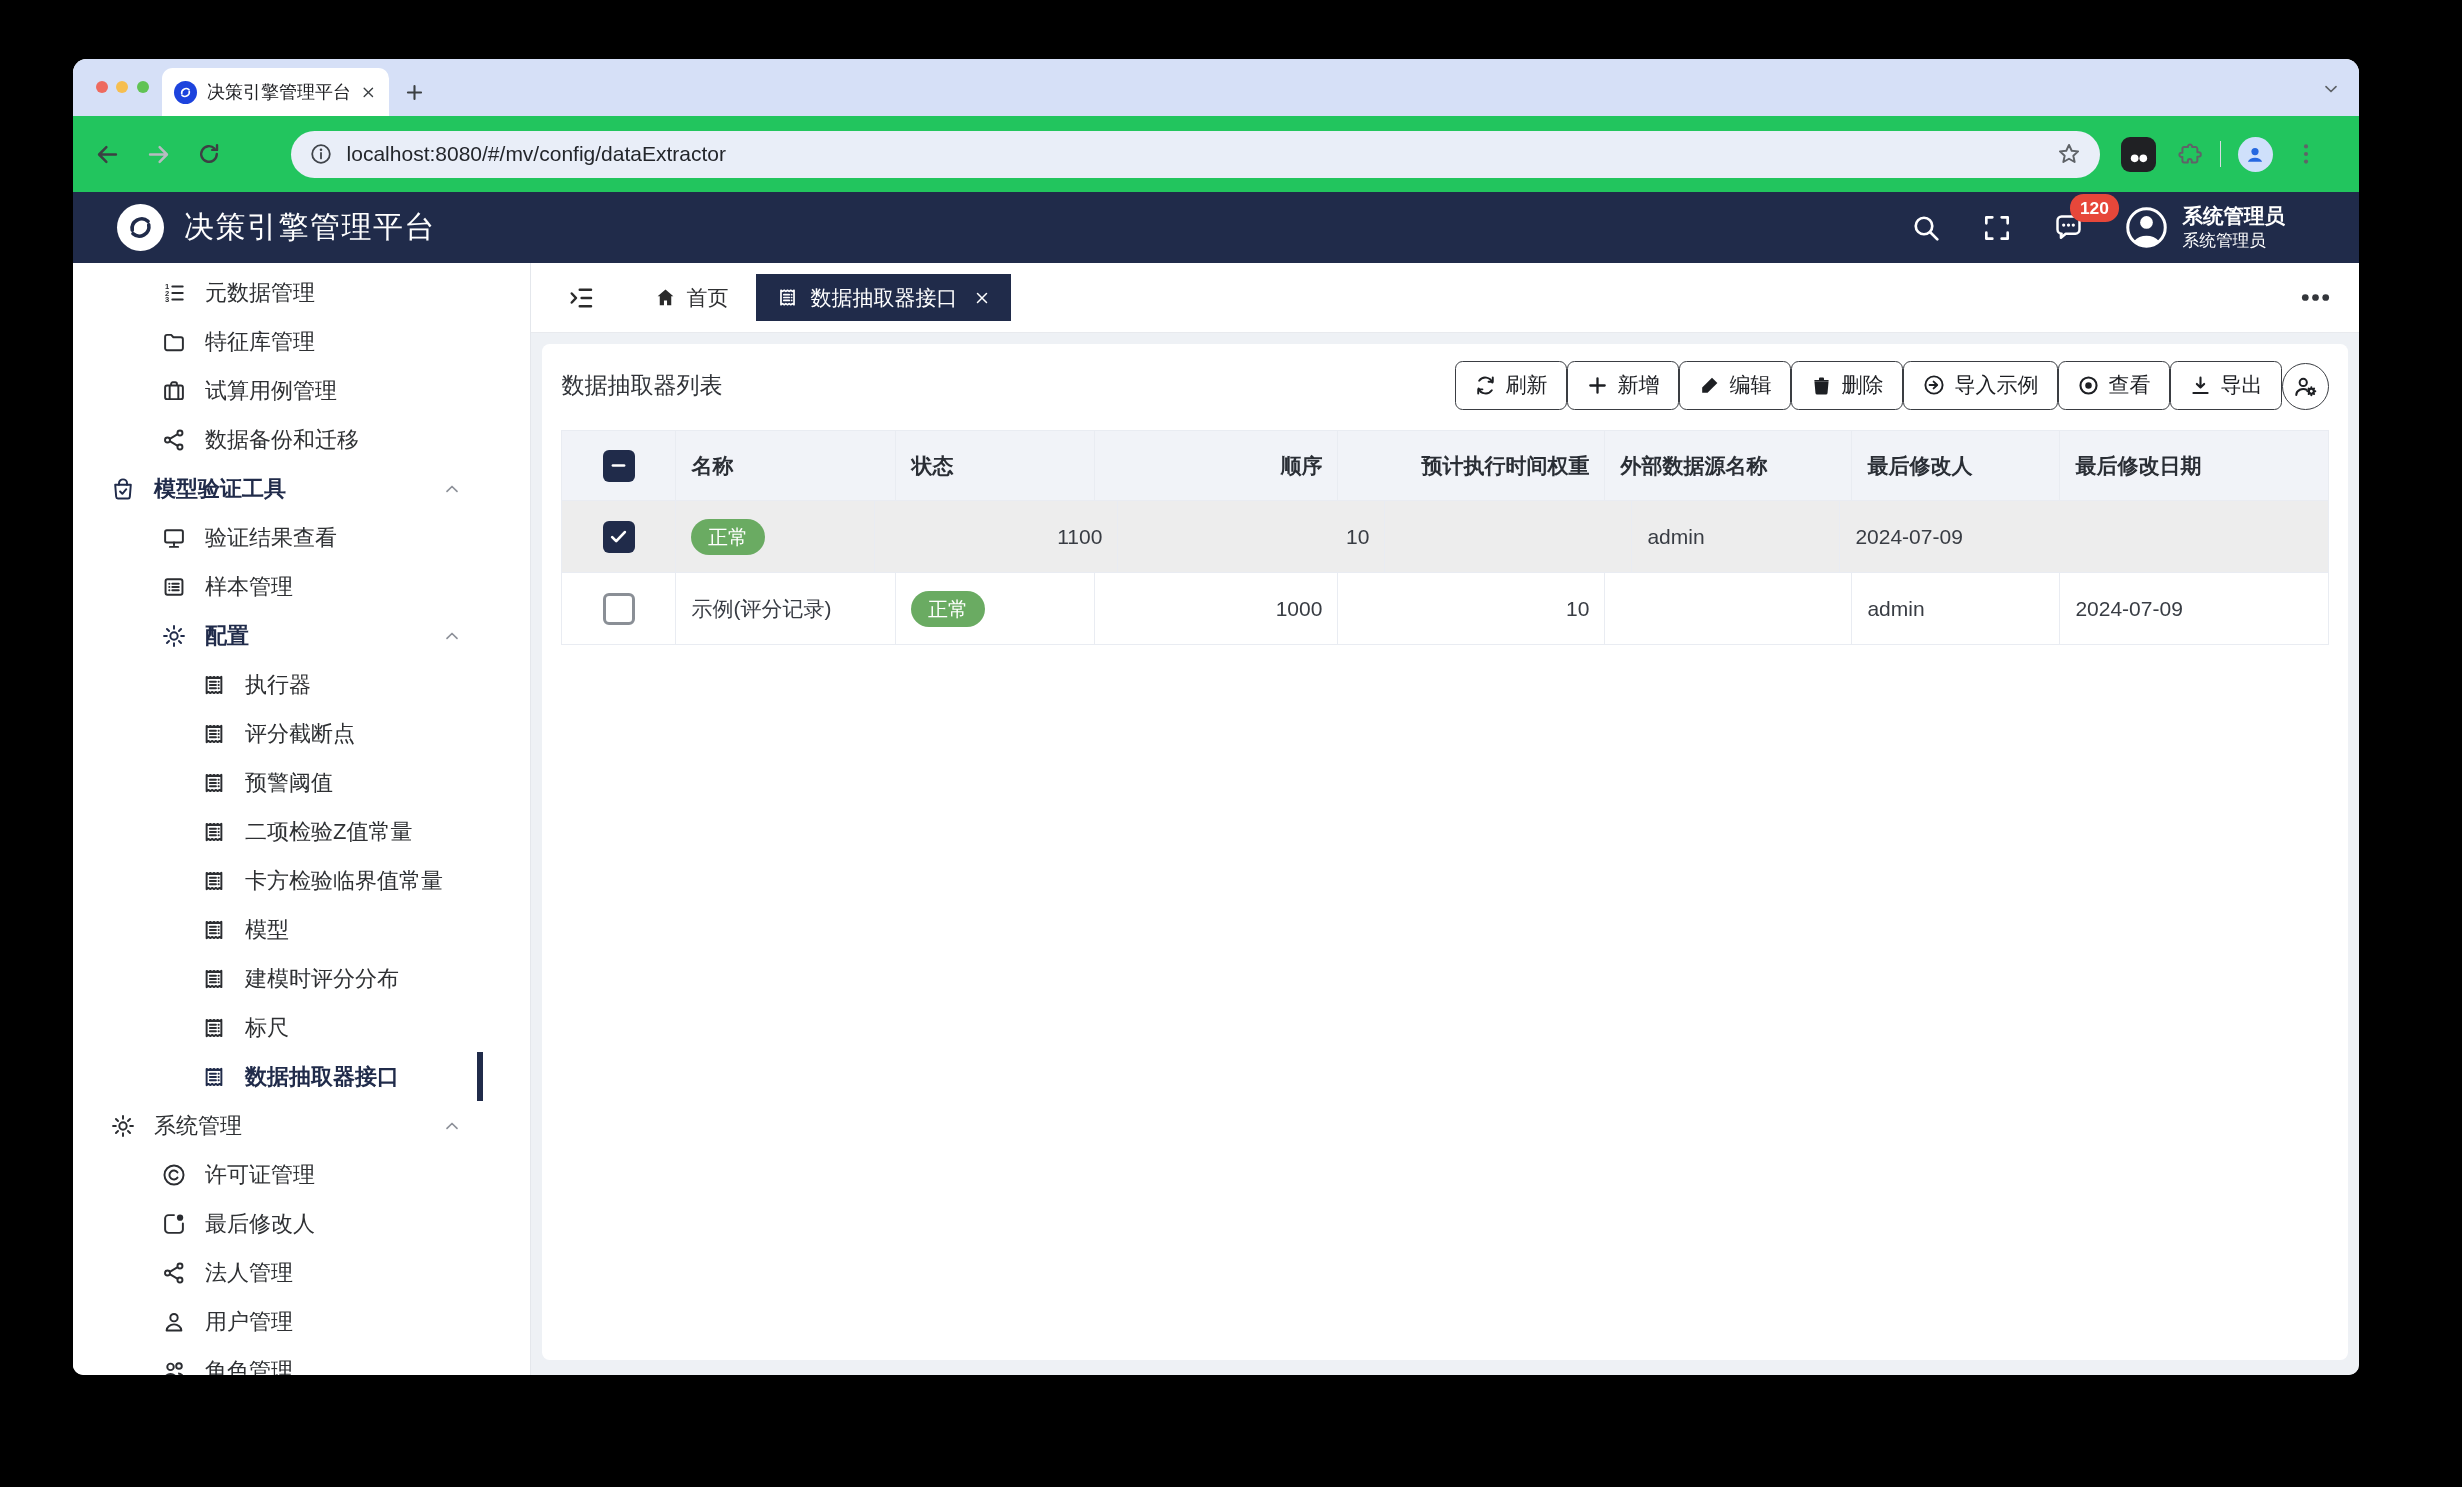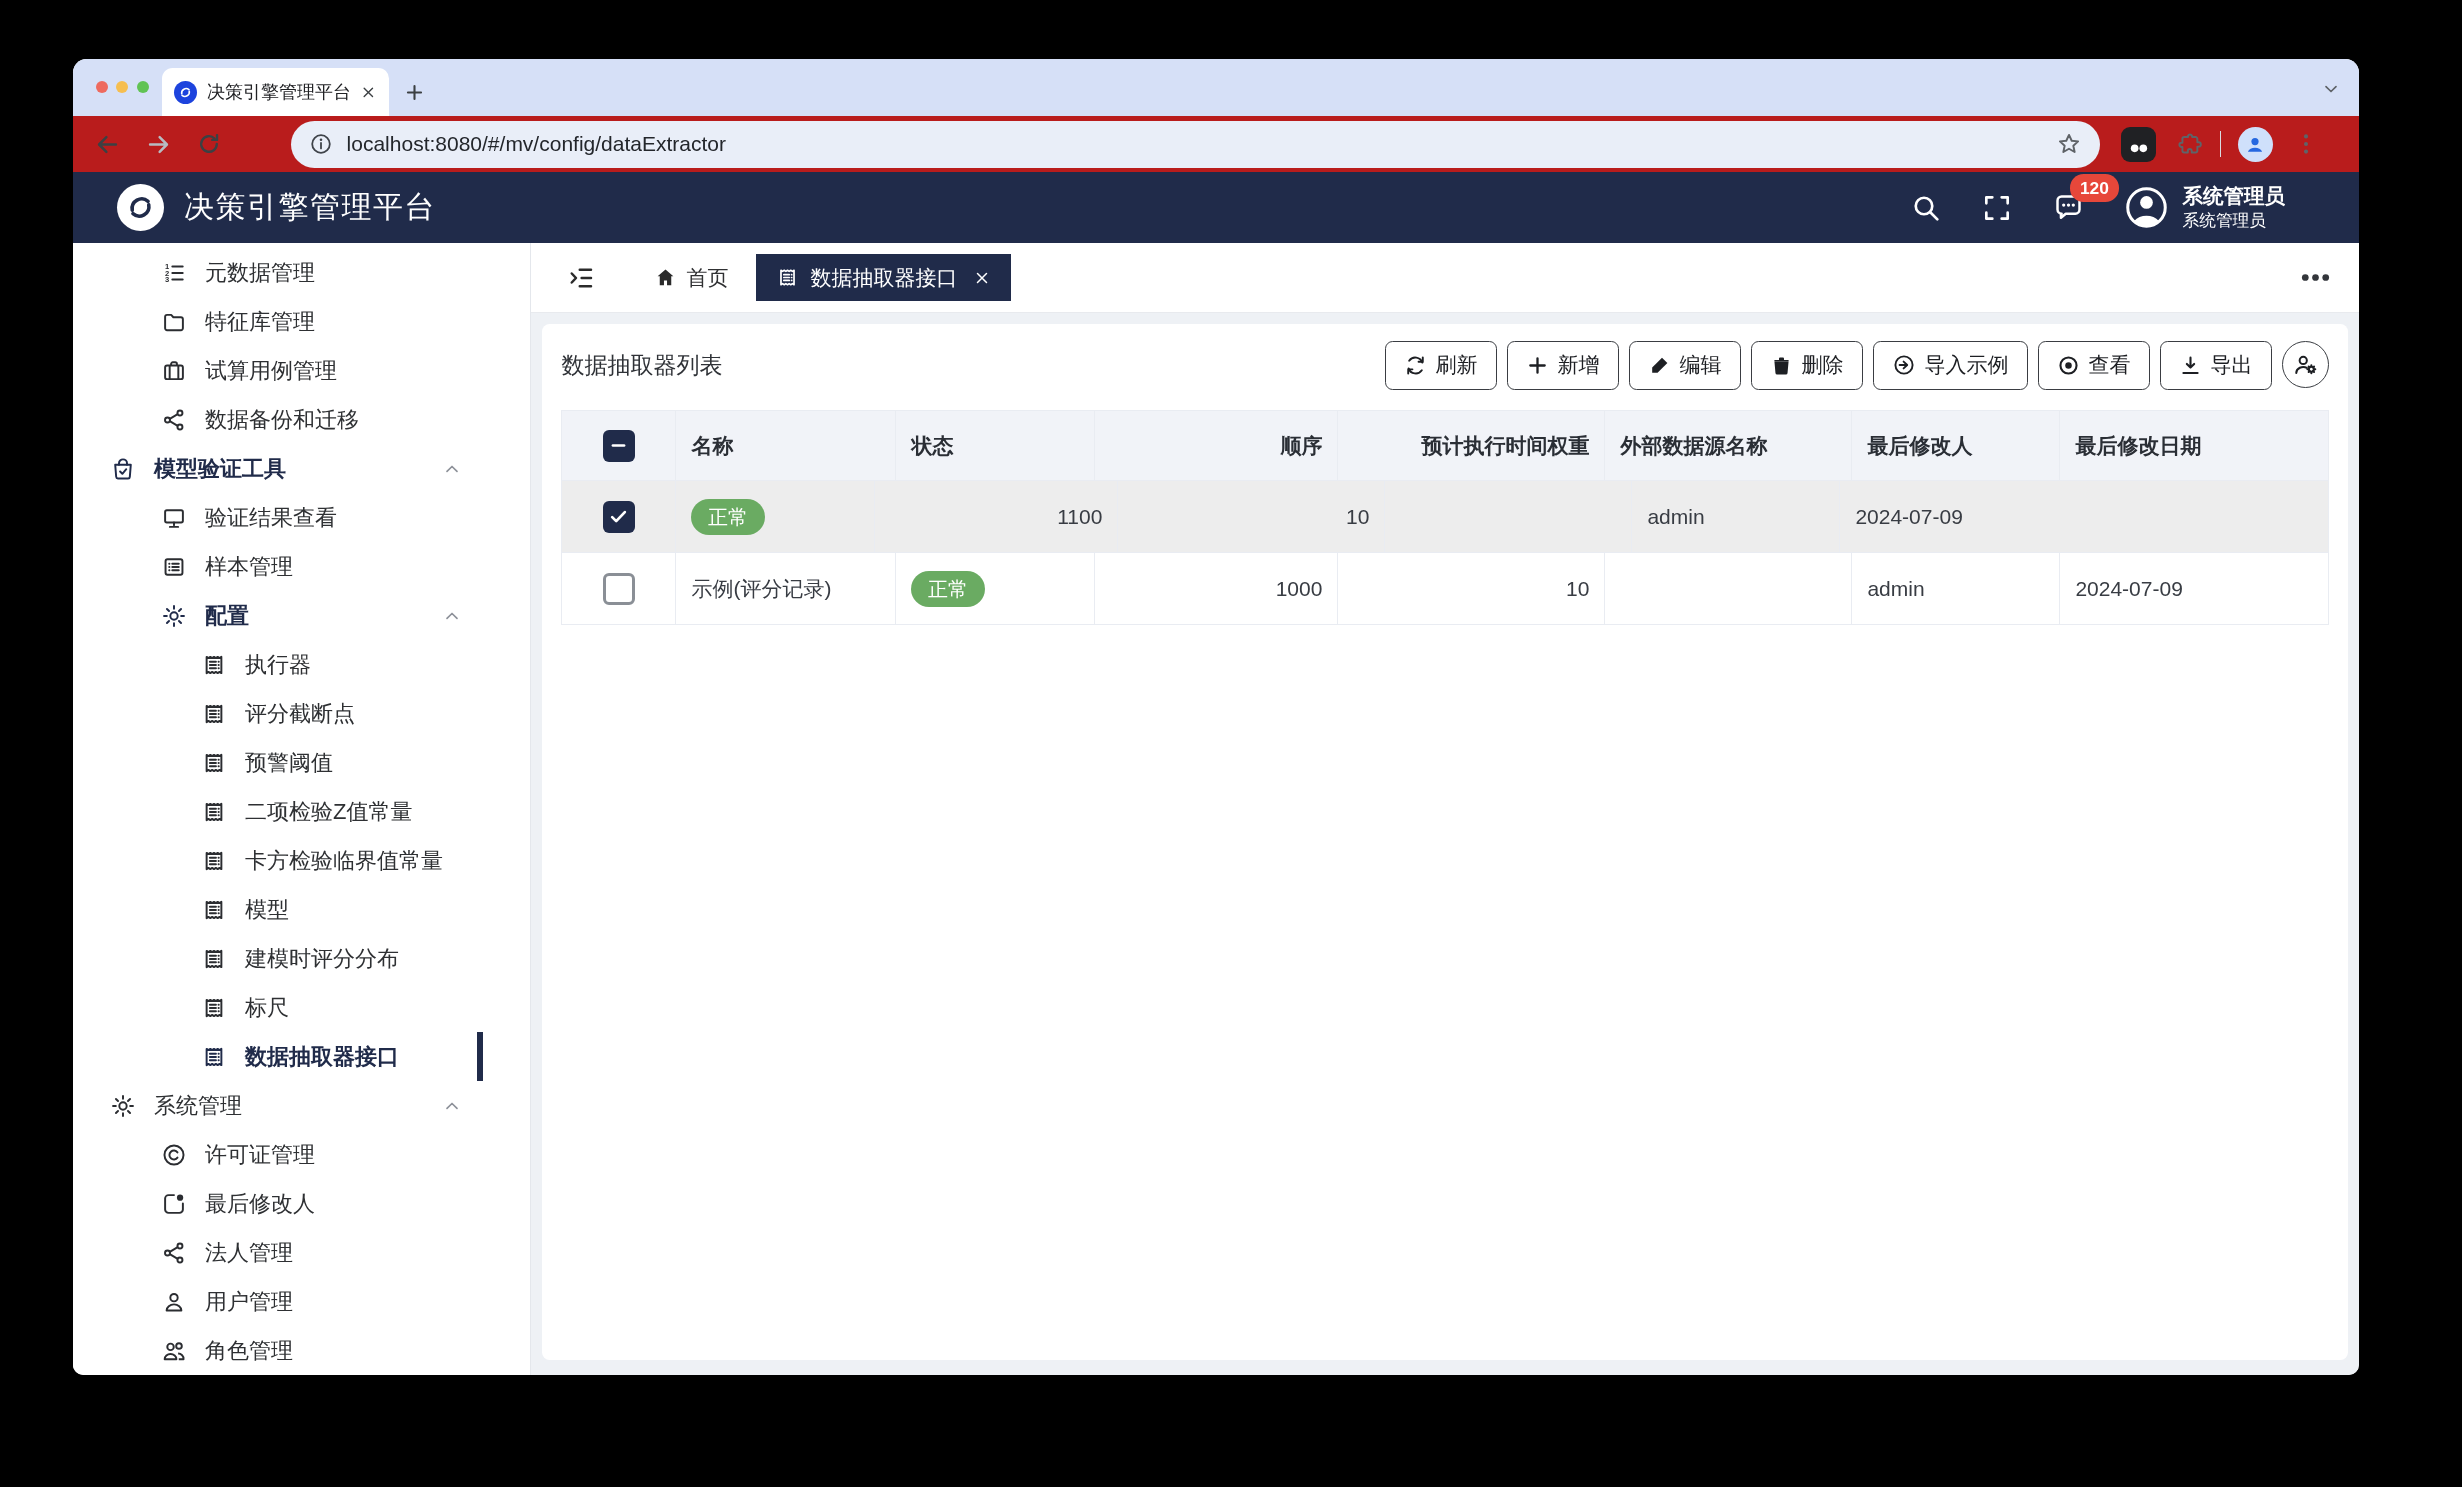--- a/index.html
+++ b/index.html
@@ -19,21 +19,21 @@
   .btab{margin-left:89px;width:227px;height:48px;background:#fff;border-radius:10.6px 10.6px 0 0;
     display:flex;align-items:center;padding:0 12px;gap:10px}
   .favicon{width:23px;height:23px;border-radius:50%;background:#1d43dd;color:#fff;
     display:flex;align-items:center;justify-content:center;flex:0 0 auto}
   .btab-title{font-size:18px;color:#202124;flex:1;white-space:nowrap;overflow:hidden}
   .btab-close{color:#3c4043;display:flex}
   .newtab{margin-left:15px;margin-bottom:13px;color:#3c4043;display:flex}
   .strip-caret{position:absolute;right:18px;top:20px;color:#5f6368;display:flex}
 
   
-  .toolbar{height:56px;background:#b91c1c;display:flex;align-items:center;padding:5px 21px;flex:0 0 auto}
+  .toolbar{height:76px;background:#22c55e;display:flex;align-items:center;padding:5px 21px;flex:0 0 auto}
   .navgroup{display:flex;align-items:center;gap:24px;width:176px}
   .nav-back{color:#3c4043}.nav-fwd{color:#b7bbc1}.nav-reload{color:#3c4043}
   .urlbar{width:1809px;height:47px;background:#e9eef8;border-radius:23.5px;display:flex;
     align-items:center;padding:0 18px;margin-left:21px;gap:13.6px}
   .urlinfo{color:#3f434a;display:flex}
   .url{font-size:21px;color:#23262b;flex:1;white-space:nowrap;overflow:hidden}
   .urlstar{color:#5f6368;display:flex}
   .extbox{width:35px;height:35px;background:#202124;border-radius:9px;margin-left:21px;
     display:flex;align-items:center;justify-content:center;flex:0 0 auto}
   .puzzle{color:#5f6368;margin-left:21px;display:flex}
@@ -84,21 +84,21 @@
     color:#303133;height:47px;padding:0 7.6px;cursor:pointer}
   .hometab .hicon2{color:#2b2b2b;display:flex}
   .activetab{display:flex;align-items:center;gap:11.4px;margin-left:20px;background:#202b4a;
     color:#fff;height:47px;padding:0 20px;font-size:21px;cursor:pointer}
   .more{margin-left:auto;color:#33363b;display:flex;cursor:pointer}
 
   .panel{flex:1;margin:11.4px 11.4px 15px;background:#fff;border-radius:7.6px;
     display:flex;flex-direction:column;min-height:0}
   .listbar{height:74px;padding:7.6px 19px 0;display:flex;align-items:center}
   .listtitle{font-size:23px;color:#2f3237}
-  .actions{margin-left:auto;display:flex;align-items:flex-start;gap:10px}
+  .actions{margin-left:auto;display:flex;align-items:flex-end;gap:0}
   .abtn{display:flex;align-items:center;gap:9px;height:49px;padding:0 18px;
     border:1.5px solid #3a3d42;border-radius:7.6px;background:#fff;font-size:21px;
     color:#1d1f23;font-weight:500;cursor:pointer;white-space:nowrap}
   .abtn svg{flex:0 0 auto}
   .roundbtn{width:47px;height:47px;border:1.5px solid #3a3d42;border-radius:50%;
     display:flex;align-items:center;justify-content:center;background:#fff;cursor:pointer;color:#1d1f23}
 
   .tbl{margin:12px 19px 0;border-top:0.8px solid #e9ecf2;border-left:0.8px solid #e9ecf2}
   .tr{display:flex}
   .td{display:flex;align-items:center;padding:0 15px;font-size:21px;

